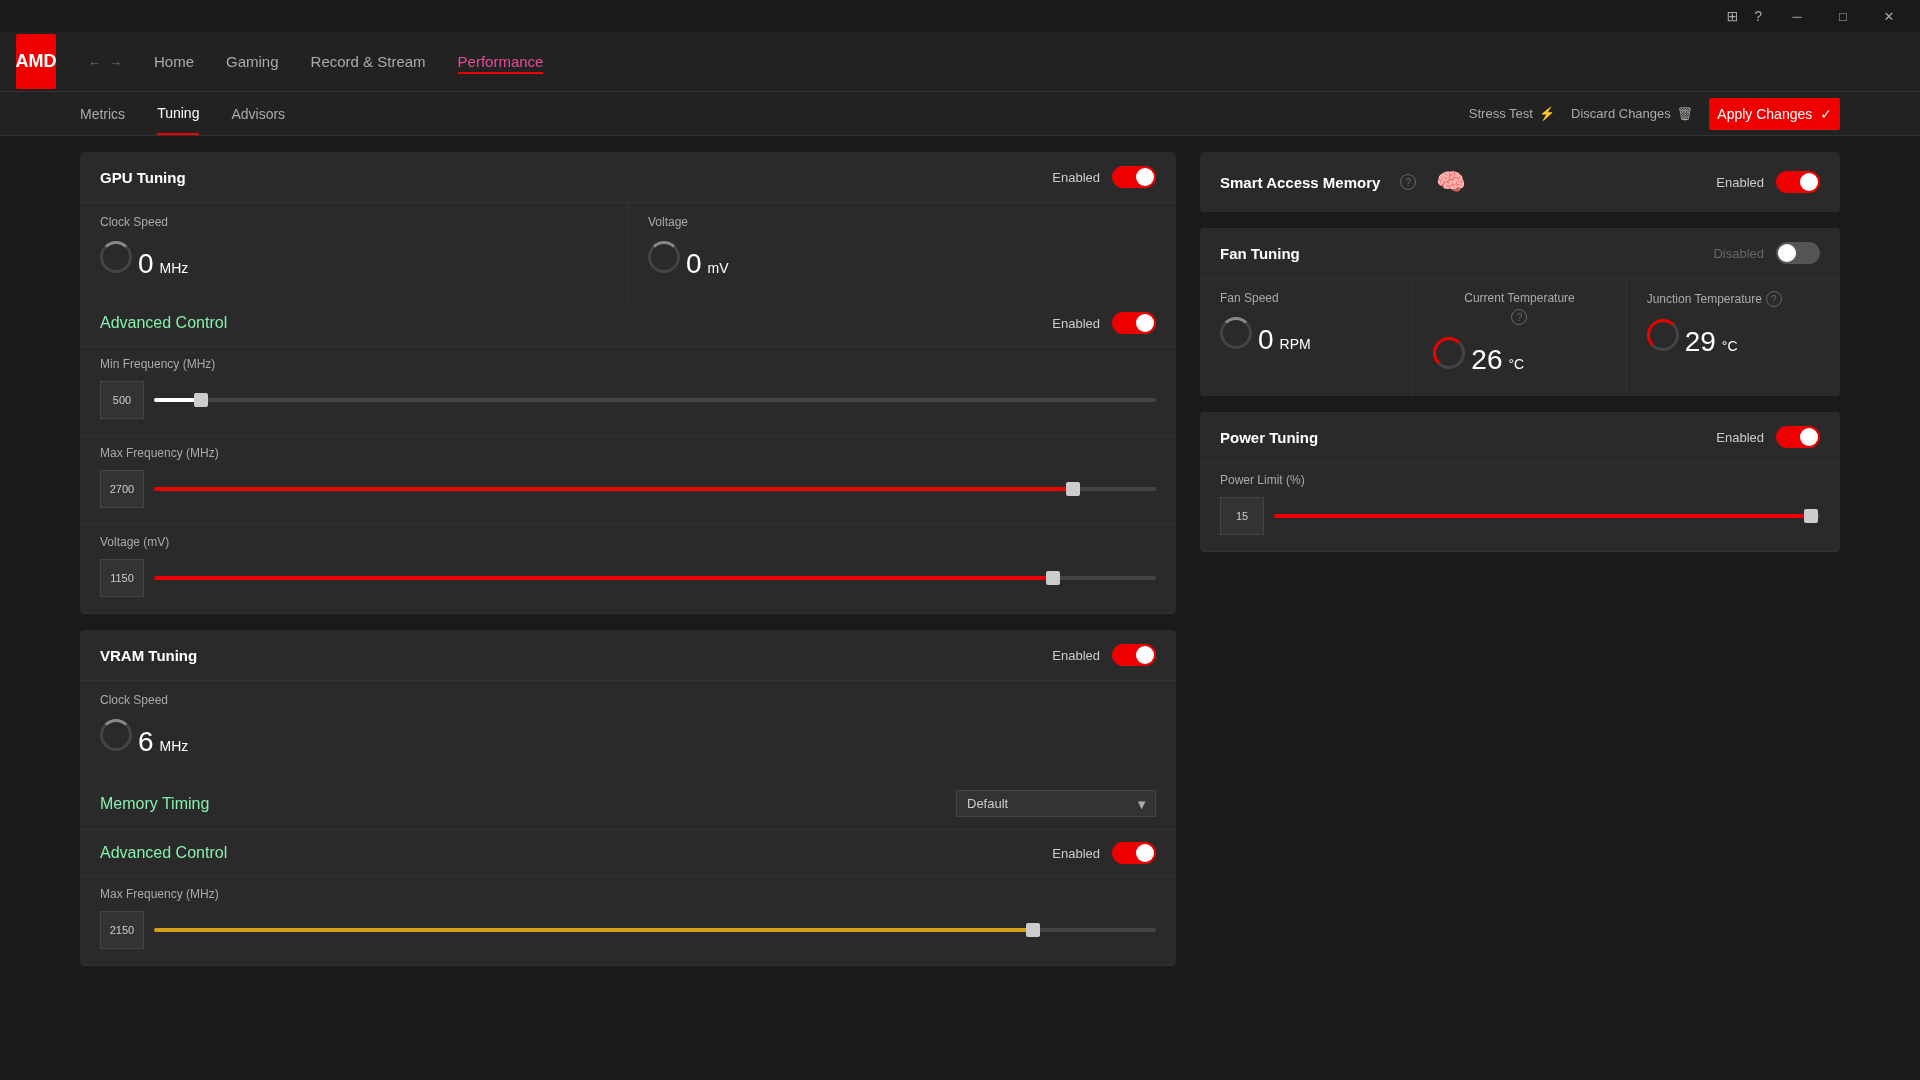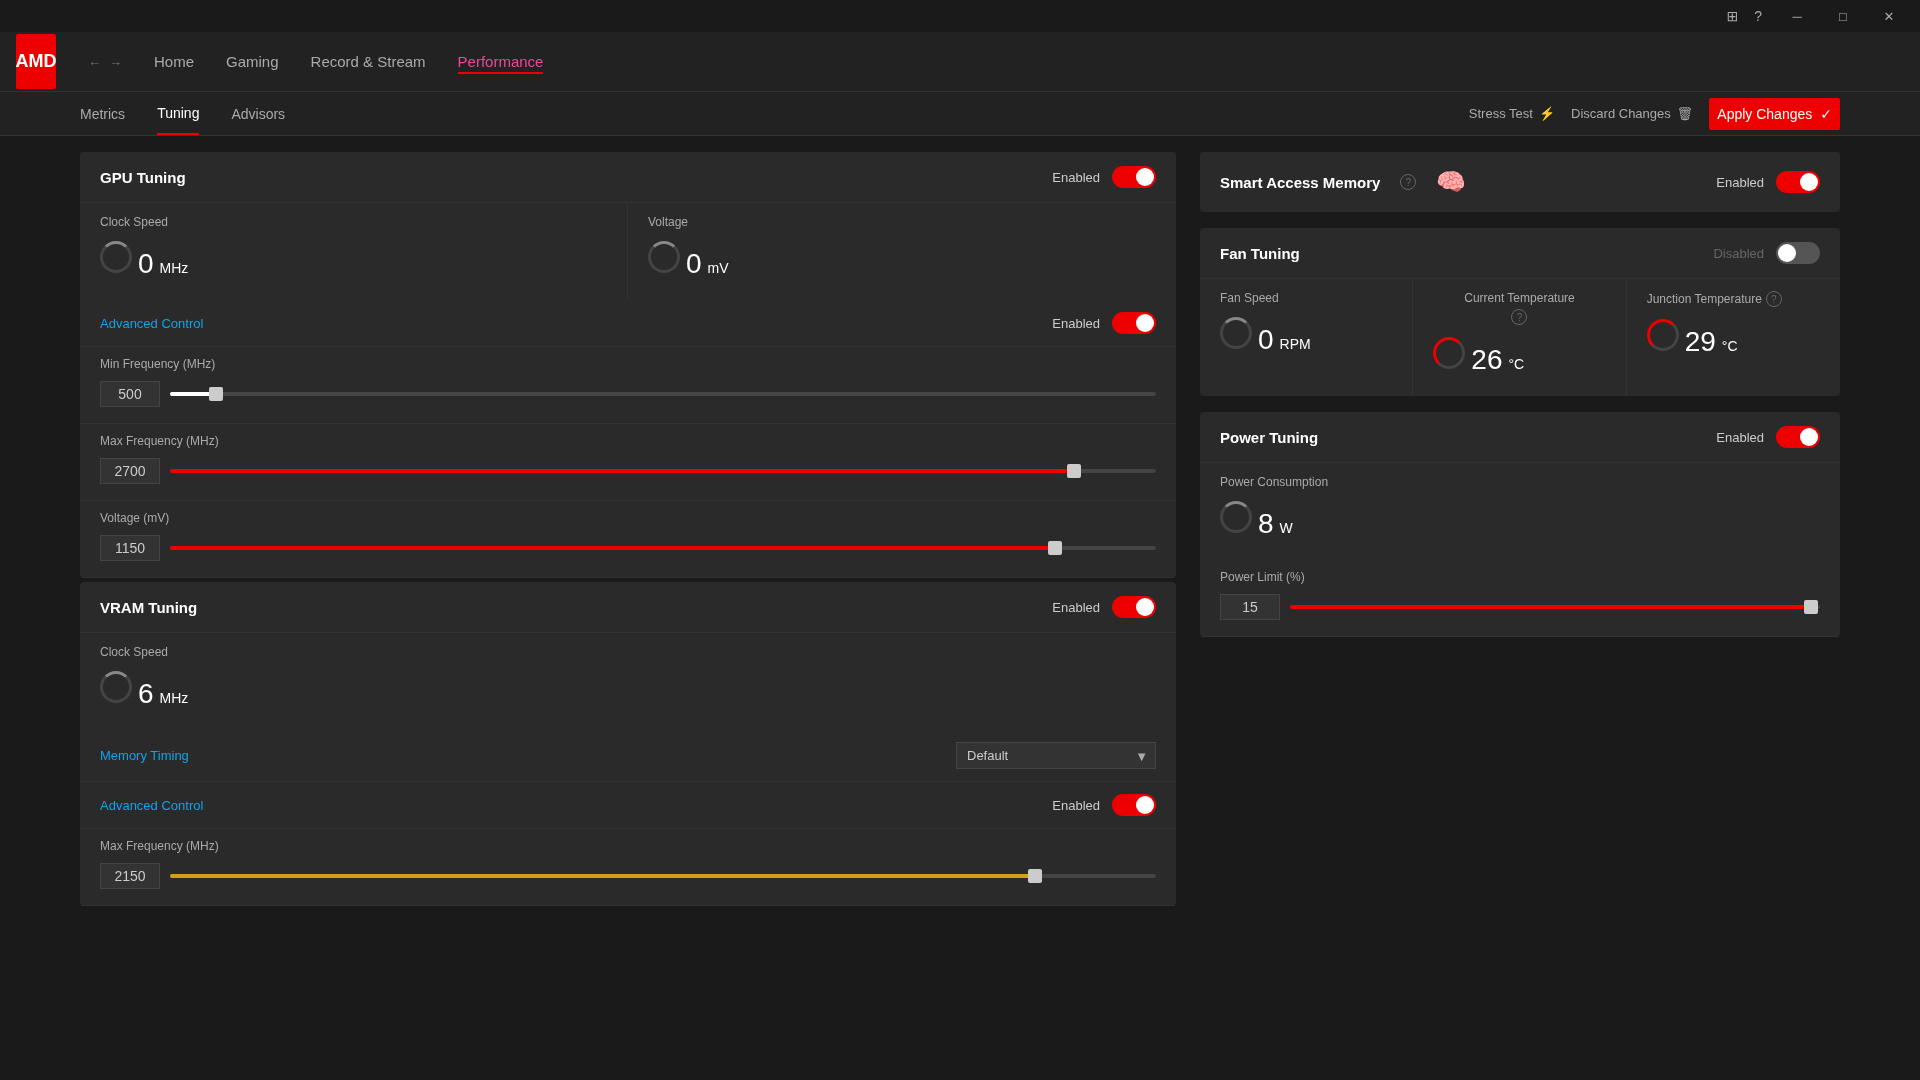--- a/index.html
+++ b/index.html
@@ -188,21 +188,21 @@
       padding: 16px 80px;
       gap: 24px;
       height: calc(1080px - 32px - 60px - 44px);
     }
 
     
     .left-panel {
       flex: 1;
       display: flex;
       flex-direction: column;
-      gap: 4px;
+      gap: 16px;
       overflow-y: auto;
     }
 
     
     .right-panel {
       width: 640px;
       display: flex;
       flex-direction: column;
       gap: 16px;
     }
@@ -256,21 +256,21 @@
     .toggle.off::after { left: 2px; }
 
     
     .row-item {
       display: flex;
       align-items: center;
       justify-content: space-between;
       padding: 12px 20px;
       border-bottom: 1px solid #333;
     }
-    .row-label { color: #0ea5e9; font-size: 13px; }
+    .row-label { color: #86efac; font-size: 16px; }
 
     
     .gauge-container {
       display: flex;
       align-items: baseline;
       gap: 6px;
       padding: 8px 0;
     }
     .gauge-circle {
       width: 32px;
@@ -315,23 +315,23 @@
     }
     .slider-row {
       display: flex;
       align-items: center;
       gap: 10px;
     }
     .slider-value-box {
       background: #333;
       border: 1px solid #444;
       color: #ccc;
-      width: 60px;
-      padding: 4px 6px;
-      font-size: 14px;
+      width: 44px;
+      padding: 12px 6px;
+      font-size: 11px;
       text-align: center;
     }
     .slider-track {
       flex: 1;
       height: 4px;
       background: #444;
       position: relative;
       border-radius: 2px;
     }
     .slider-fill-red {
@@ -690,30 +690,20 @@
     </div>
 
     <div class="card">
       <div class="section-header">
         <span class="section-title">Power Tuning</span>
         <div class="card-toggle-section">
           <span>Enabled</span>
           <div class="toggle on"></div>
         </div>
       </div>
-      <div class="two-col">
-        <div class="two-col-item">
-          <div class="metric-label">Power Consumption</div>
-          <div class="gauge-container">
-            <div class="gauge-circle"></div>
-            <span class="gauge-value">8</span>
-            <span class="gauge-unit">W</span>
-          </div>
-        </div>
-      </div>
 
       <div class="slider-container">
         <div class="slider-label">Power Limit (%)</div>
         <div class="slider-row">
           <div class="slider-value-box">15</div>
           <div class="slider-track">
             <div class="slider-fill-red" style="width:98%;"></div>
             <div class="slider-thumb" style="left:97%;"></div>
           </div>
         </div>

